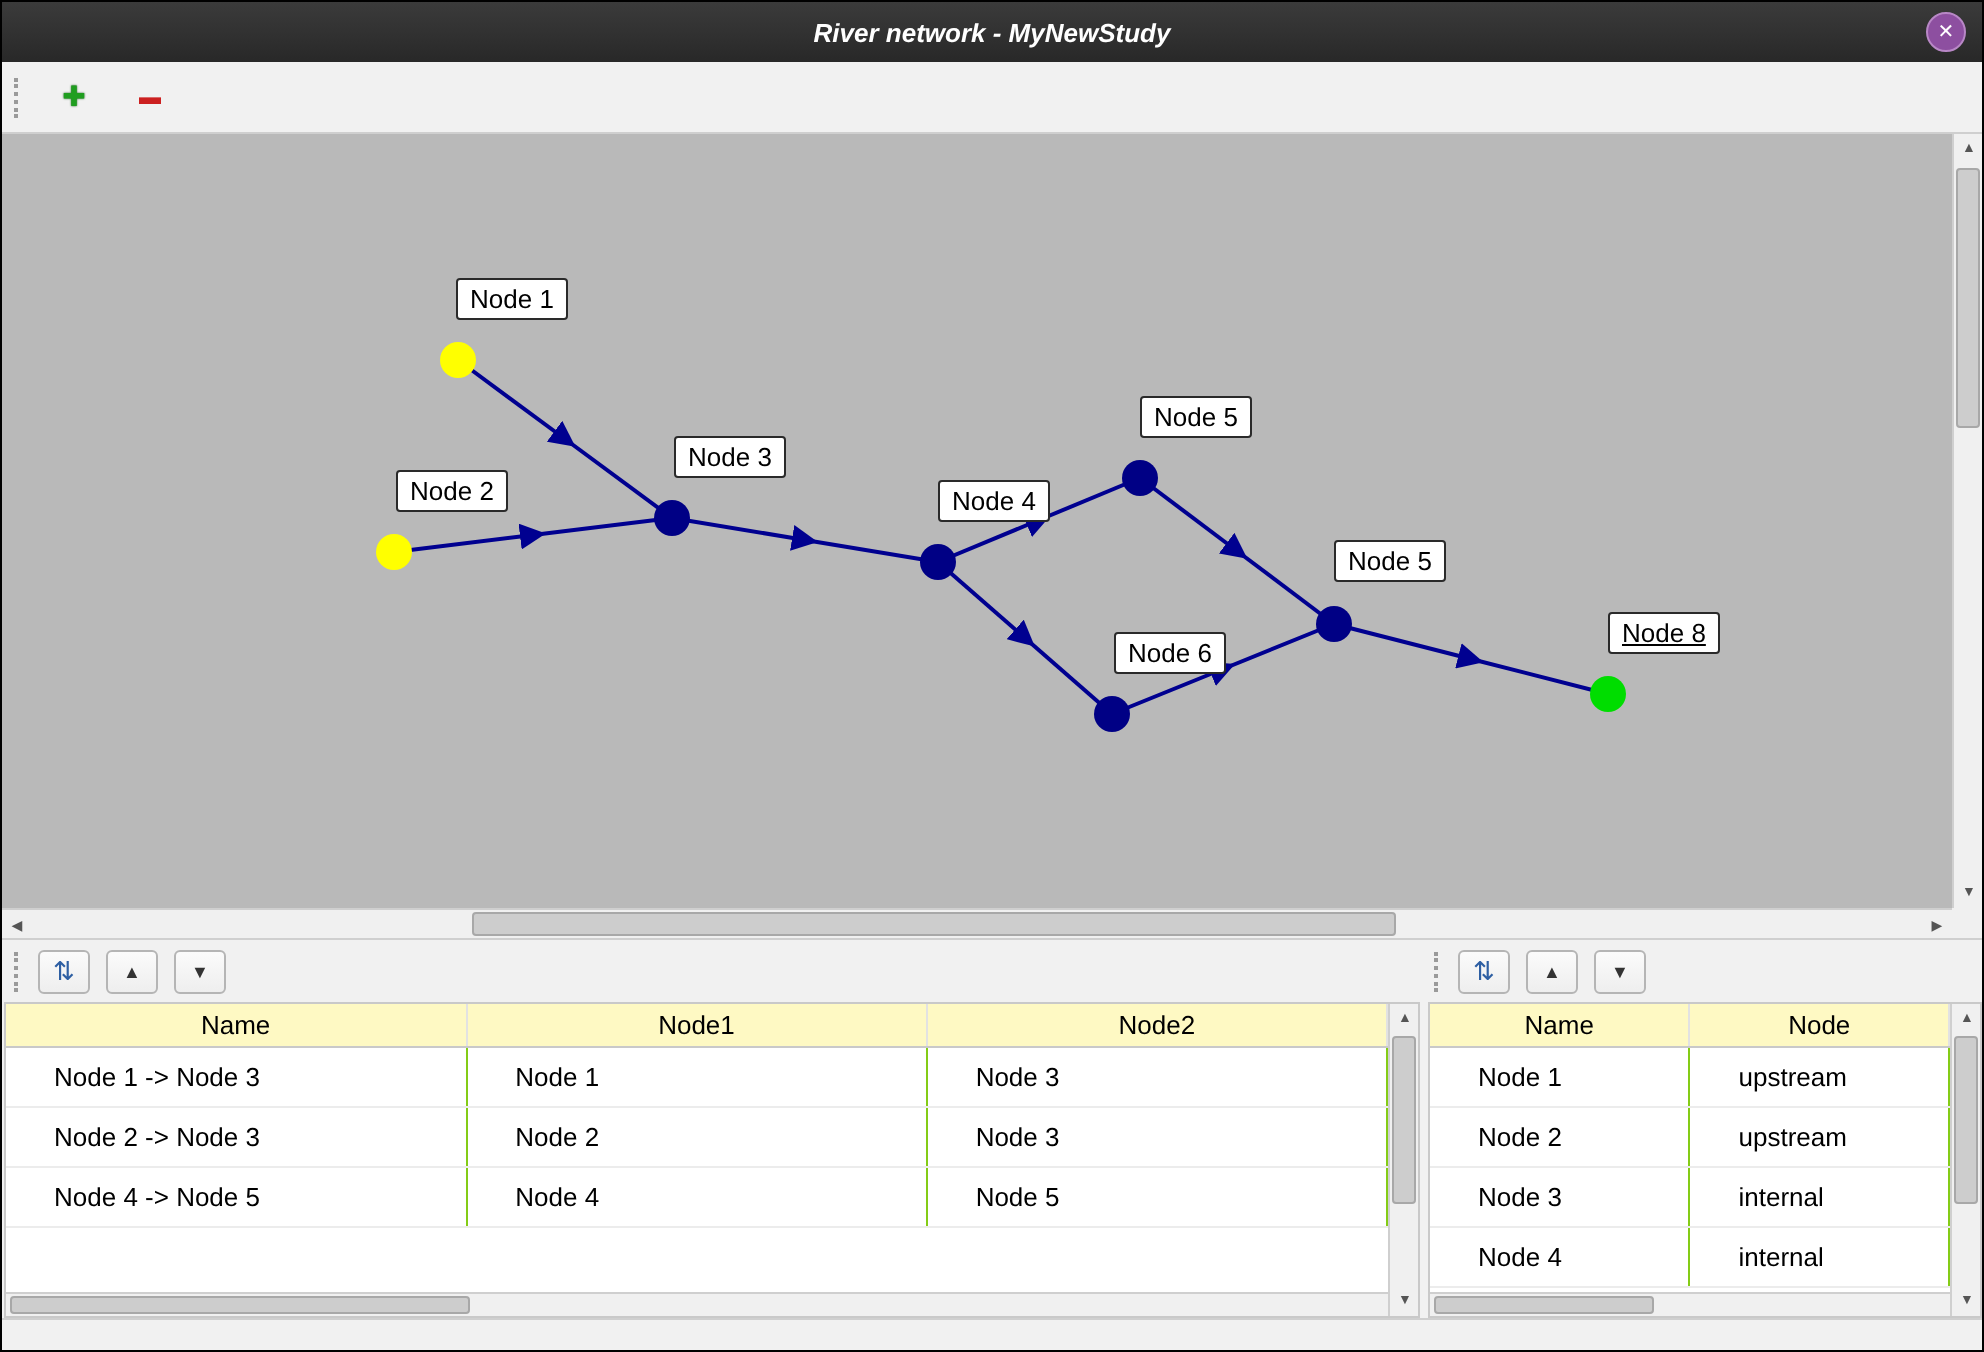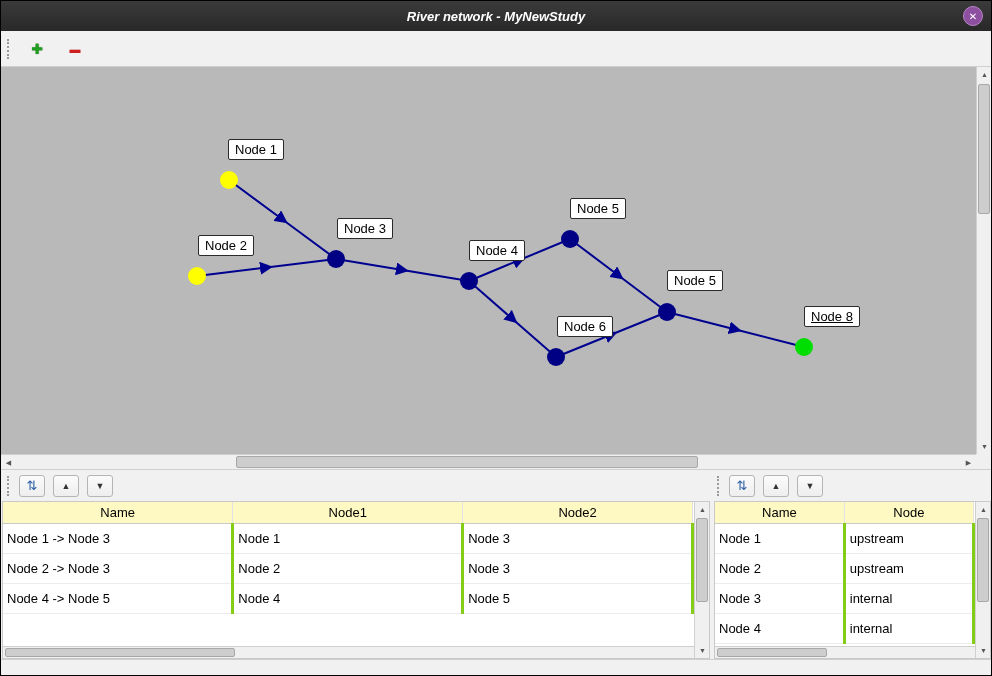--- a/index.html
+++ b/index.html
@@ -37,21 +37,21 @@
   .tool-btn { min-width: 26px; height: 22px; background: linear-gradient(#fbfbfb,#eee); border: 1px solid #b5b5b5; border-radius: 3px; font-size: 9px; display: flex; align-items: center; justify-content: center; color: #333; cursor: pointer; }
   .sort-glyph { color: #2e5fa3; font-size: 13px; }
 
   
   .tables-region { height: 158px; display: flex; }
   .table-panel { position: relative; background: #fff; border: 1px solid #c9c9c9; overflow: hidden; }
   .table-panel.left-panel  { width: 708px; margin-left: 1px; }
   .table-panel.right-panel { width: 277px; margin-left: 4px; }
   .table-panel table { width: calc(100% - 15px); border-collapse: collapse; font-size: 13px; table-layout: fixed; }
   .table-panel th { height: 21px; font-weight: normal; background: #fef9c3; border-bottom: 1px solid #c9c9c9; border-right: 1px solid #e2e2e2; text-align: center; }
-  .table-panel td { height: 30px; padding: 0 4px; border-bottom: 1px solid #ececec; border-right: 3px solid #84cc16; overflow: hidden; white-space: nowrap; }
+  .table-panel td { height: 30px; padding: 0 24px; border-bottom: 1px solid #ececec; border-right: 1px solid #84cc16; overflow: hidden; white-space: nowrap; }
   .table-panel .sb-v { bottom: 0; }
   .table-panel .sb-h { height: 12px; right: 15px; }
 
   
   .statusbar { height: 16px; background: #f1f1f1; border-top: 1px solid #cfcfcf; }
 </style>
 </head>
 <body>
 
 <div class="titlebar">

